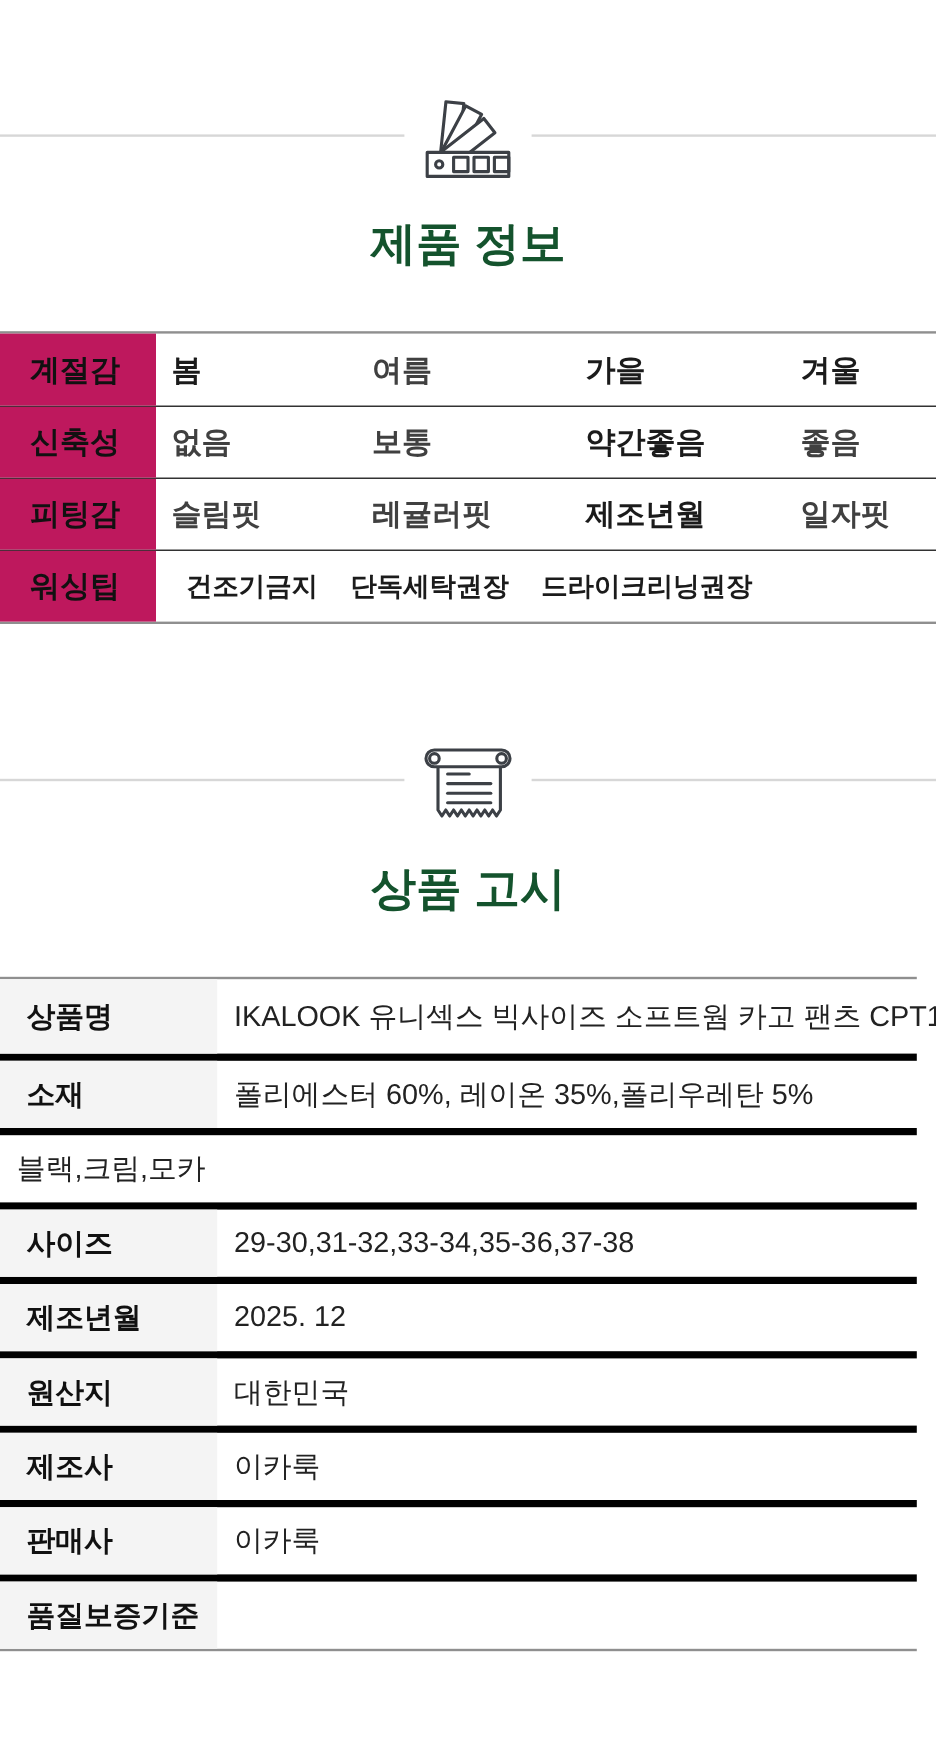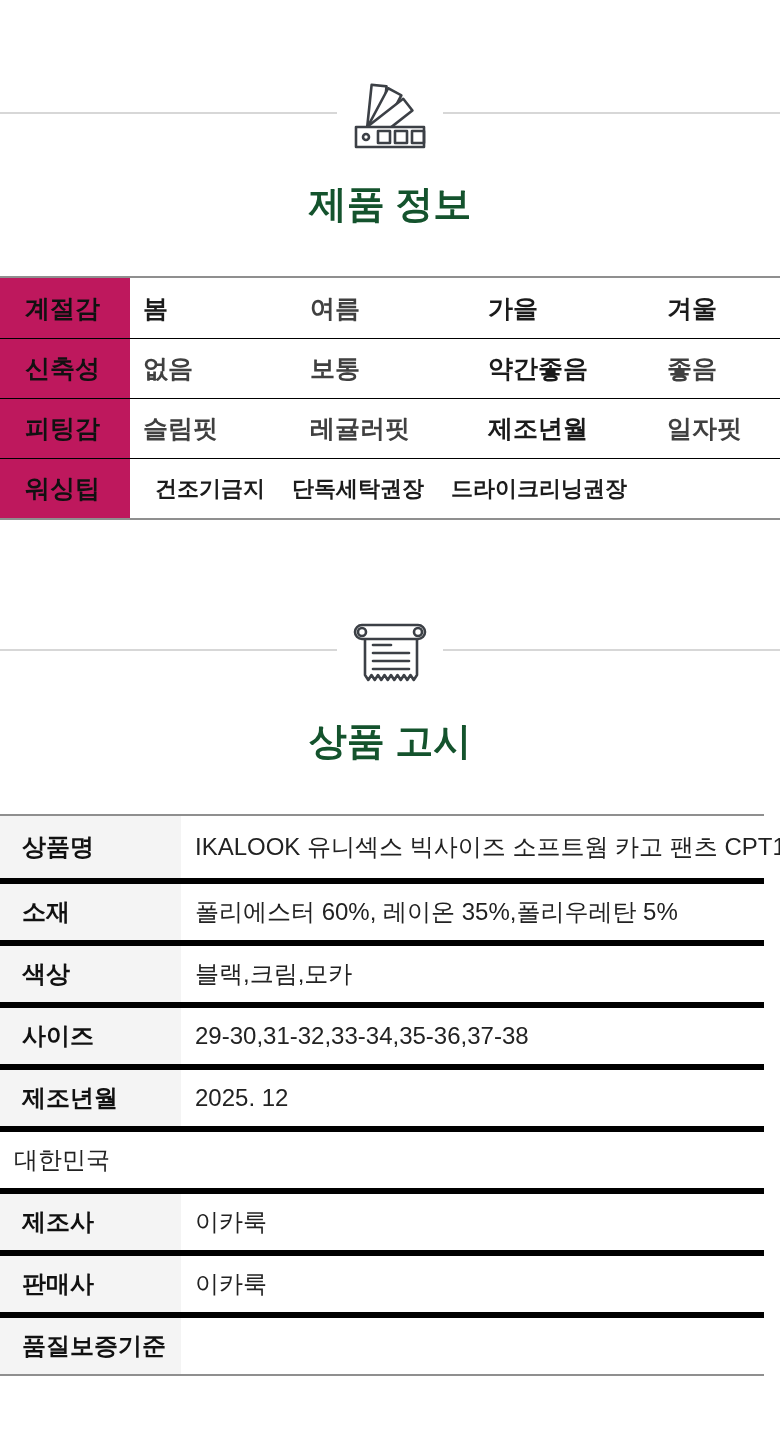--- a/index.html
+++ b/index.html
@@ -152,32 +152,32 @@
 
     <div class="notice-row">
       <div class="notice-label">상품명</div>
       <div class="notice-value">IKALOOK 유니섹스 빅사이즈 소프트웜 카고 팬츠 CPT182</div>
     </div>
     <div class="notice-row">
       <div class="notice-label">소재</div>
       <div class="notice-value">폴리에스터 60%, 레이온 35%,폴리우레탄 5%</div>
     </div>
     <div class="notice-row">
-      <div class="notice-label">색상</div>
       <div class="notice-value">블랙,크림,모카</div>
     </div>
     <div class="notice-row">
       <div class="notice-label">사이즈</div>
       <div class="notice-value">29-30,31-32,33-34,35-36,37-38</div>
     </div>
     <div class="notice-row">
       <div class="notice-label">제조년월</div>
       <div class="notice-value">2025. 12</div>
     </div>
     <div class="notice-row">
+      <div class="notice-label">원산지</div>
       <div class="notice-value">대한민국</div>
     </div>
     <div class="notice-row">
       <div class="notice-label">제조사</div>
       <div class="notice-value">이카룩</div>
     </div>
     <div class="notice-row">
       <div class="notice-label">판매사</div>
       <div class="notice-value">이카룩</div>
     </div>

